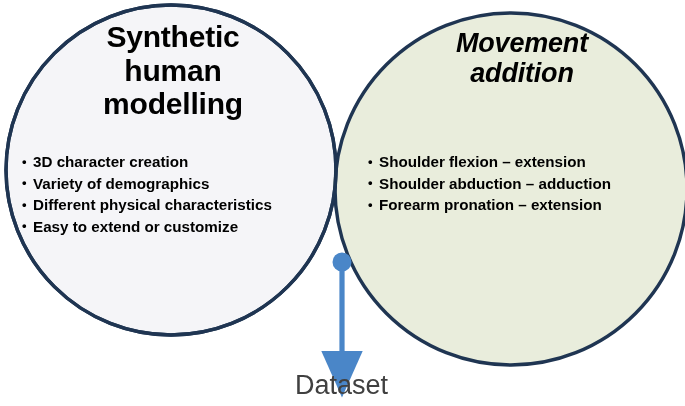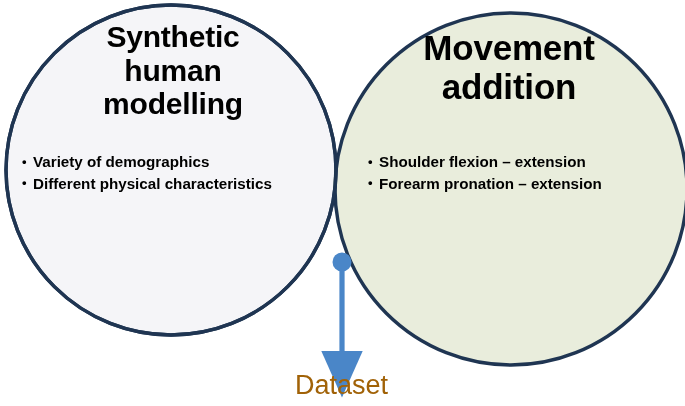--- a/index.html
+++ b/index.html
@@ -33,24 +33,25 @@
     letter-spacing: -0.2px;
     white-space: pre-line;
   }
   #left-title {
     left: 28px;
     top: 20px;
     width: 290px;
     font-size: 30px;
   }
   #right-title {
-    left: 379px;
+    left: 392px;
     top: 28px;
     width: 260px;
-    font-size: 35px;
+    font-size: 27px;
+    font-style: italic;
   }
 
   .bullet-list {
     position: absolute;
     list-style: none;
     margin: 0;
     padding: 0;
     color: #000000;
     font-weight: bold;
   }
@@ -79,21 +80,21 @@
     line-height: 21.5px;
   }
 
   #dataset-label {
     position: absolute;
     left: 0;
     top: 370px;
     width: 685px;
     text-align: center;
     font-size: 27px;
-    color: #a16207;
+    color: #404040;
   }
   
   #dataset-label span {
     position: relative;
     left: -1px;
   }
 </style>
 </head>
 <body>
 
@@ -126,26 +127,29 @@
   </svg>
 
   <div id="left-title" class="circle-title">Synthetic
 human
 modelling</div>
 
   <div id="right-title" class="circle-title">Movement
 addition</div>
 
   <ul id="left-bullets" class="bullet-list">
+    <li>3D character creation</li>
     <li>Variety of demographics</li>
     <li>Different physical characteristics</li>
+    <li>Easy to extend or customize</li>
   </ul>
 
   <ul id="right-bullets" class="bullet-list">
     <li>Shoulder flexion – extension</li>
+    <li>Shoulder abduction – adduction</li>
     <li>Forearm pronation – extension</li>
   </ul>
 
   <div id="dataset-label">
     <span>Dataset</span>
   </div>
 
 </div>
 
 </body></html>

